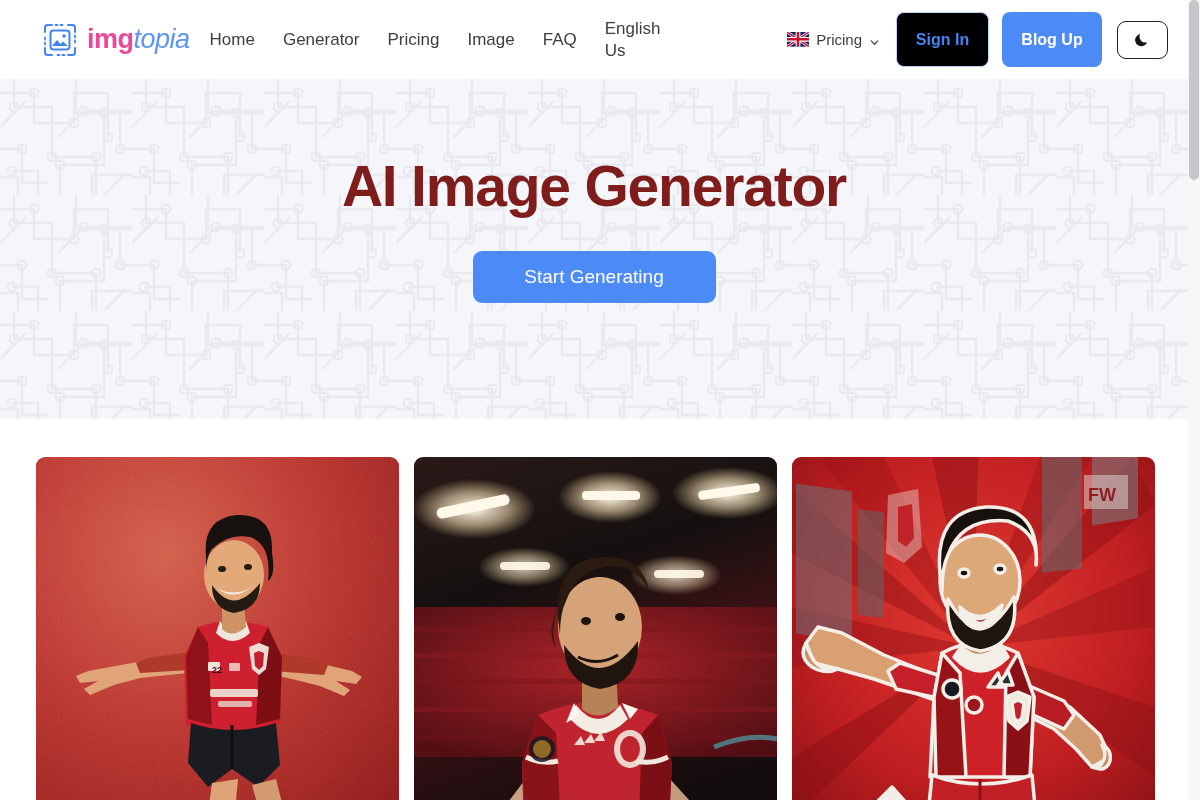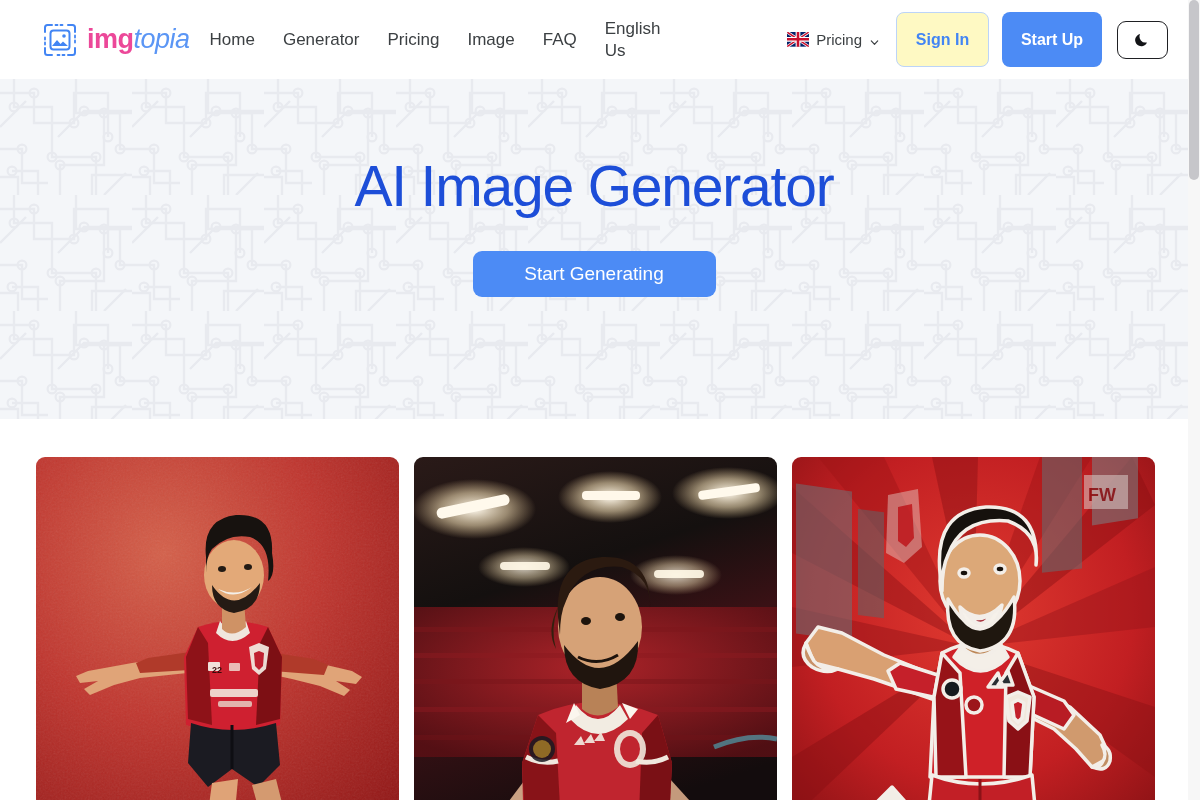--- a/index.html
+++ b/index.html
@@ -114,21 +114,21 @@
     width: 11px;
     height: 11px;
     flex-shrink: 0;
   }
 
   .btn-signin {
     width: 93px;
     height: 55px;
     border: 1px solid #bcd4f8;
     border-radius: 8px;
-    background: #fef9c3;
+    background: #000000;
     color: #4285f4;
     font-size: 16px;
     font-weight: 700;
     font-family: "Liberation Sans", sans-serif;
     line-height: 1.2;
     cursor: pointer;
     padding: 0 6px;
   }
 
   .btn-signup {
@@ -181,37 +181,37 @@
 
   .hero-inner {
     position: relative;
     z-index: 2;
     text-align: center;
     padding-top: 76px;
   }
 
   .hero-title {
     font-size: 57px;
-    font-weight: 400;
-    color: #1d4ed8;
+    font-weight: 700;
+    color: #7f1d1d;
     letter-spacing: -1.2px;
     line-height: 1.1;
   }
 
   .hero-sub {
     margin-top: 26px;
     font-size: 17.5px;
     color: #5f6368;
     line-height: 1.4;
   }
 
   .btn-cta {
     margin-top: 33px;
     width: 243px;
-    height: 46px;
+    height: 52px;
     border: none;
     border-radius: 9px;
     background: #4c8bf5;
     color: #ffffff;
     font-size: 19px;
     font-family: "Liberation Sans", sans-serif;
     cursor: pointer;
   }
 
   
@@ -309,21 +309,21 @@
         </span>
         <span class="lang-label">Pricing</span>
         <span class="chevron">
           <svg viewBox="0 0 12 12" xmlns="http://www.w3.org/2000/svg">
             <path d="M2.5 4.2 L6 8 L9.5 4.2" fill="none" stroke="#3c4043" stroke-width="1.3" stroke-linecap="round" stroke-linejoin="round"></path>
           </svg>
         </span>
       </div>
 
       <button class="btn-signin">Sign In</button>
-      <button class="btn-signup">Start Up</button>
+      <button class="btn-signup">Blog Up</button>
 
       <div class="theme-toggle">
         <span class="moon">
           <svg viewBox="0 0 20 20" xmlns="http://www.w3.org/2000/svg">
             <path d="M15.2 13.4A7 7 0 0 1 7.2 3.6a7.2 7.2 0 1 0 8 9.8z" fill="#131417"></path>
           </svg>
         </span>
       </div>
 
     </div>

